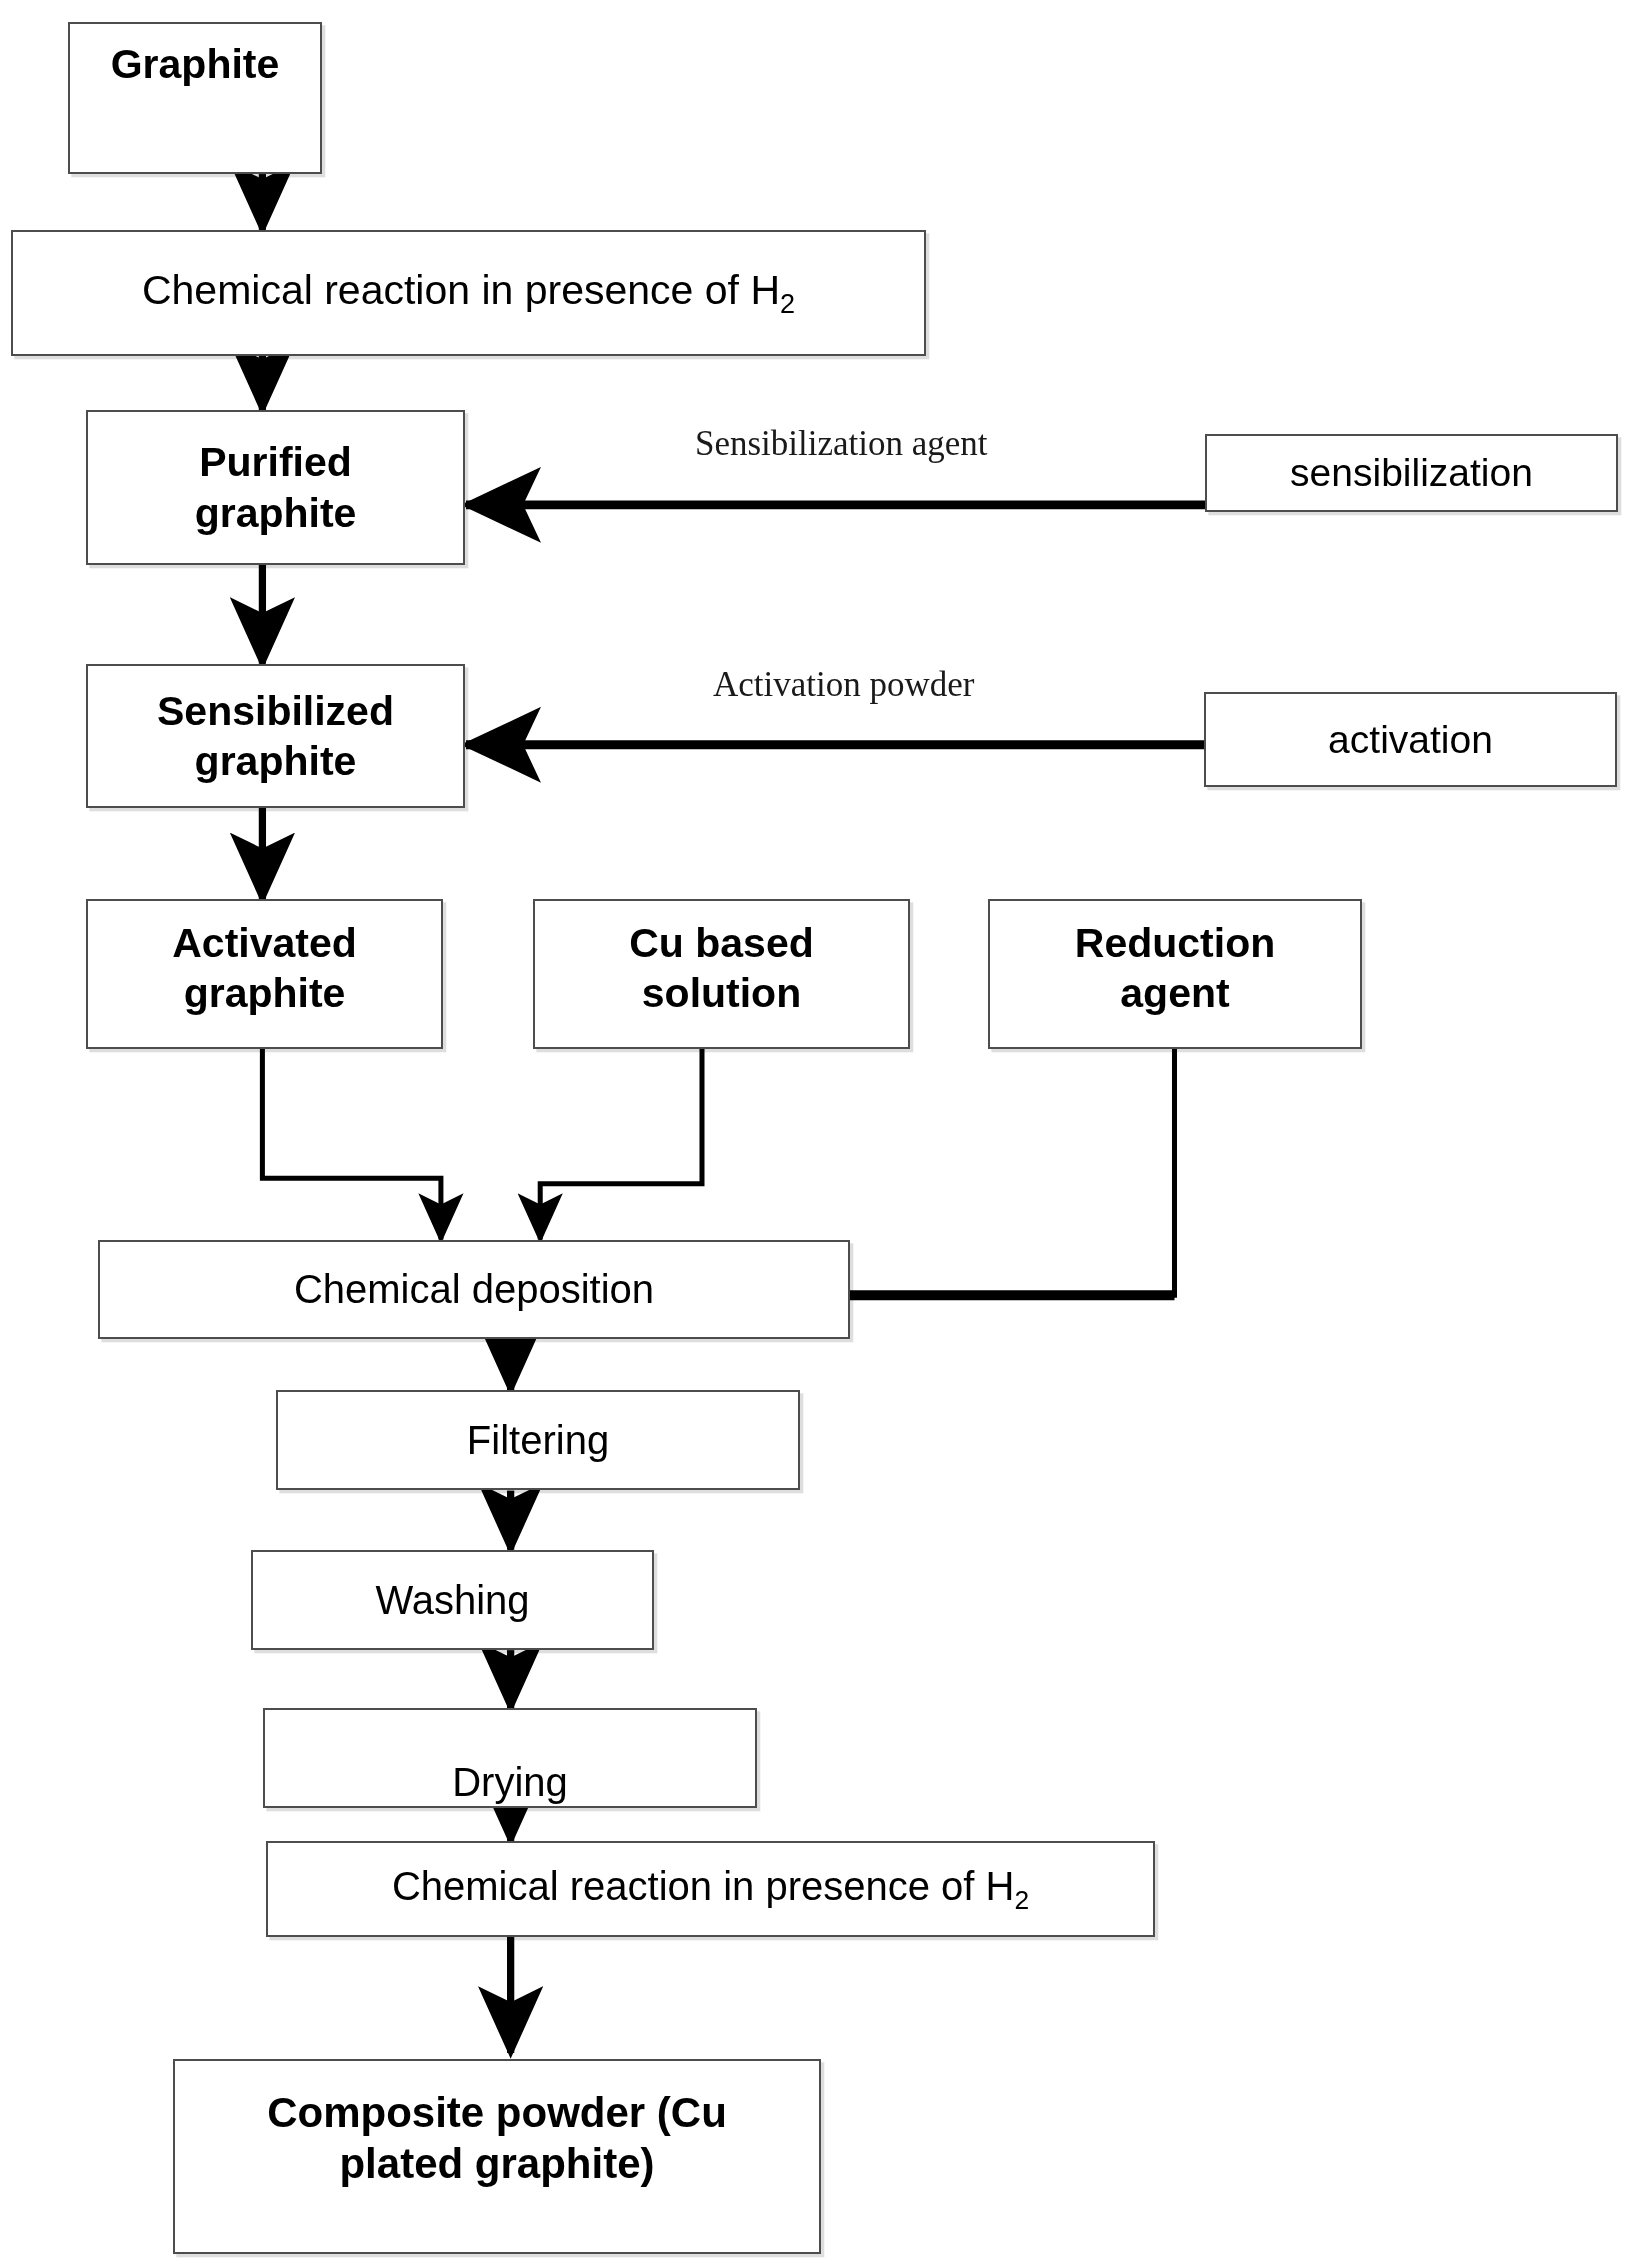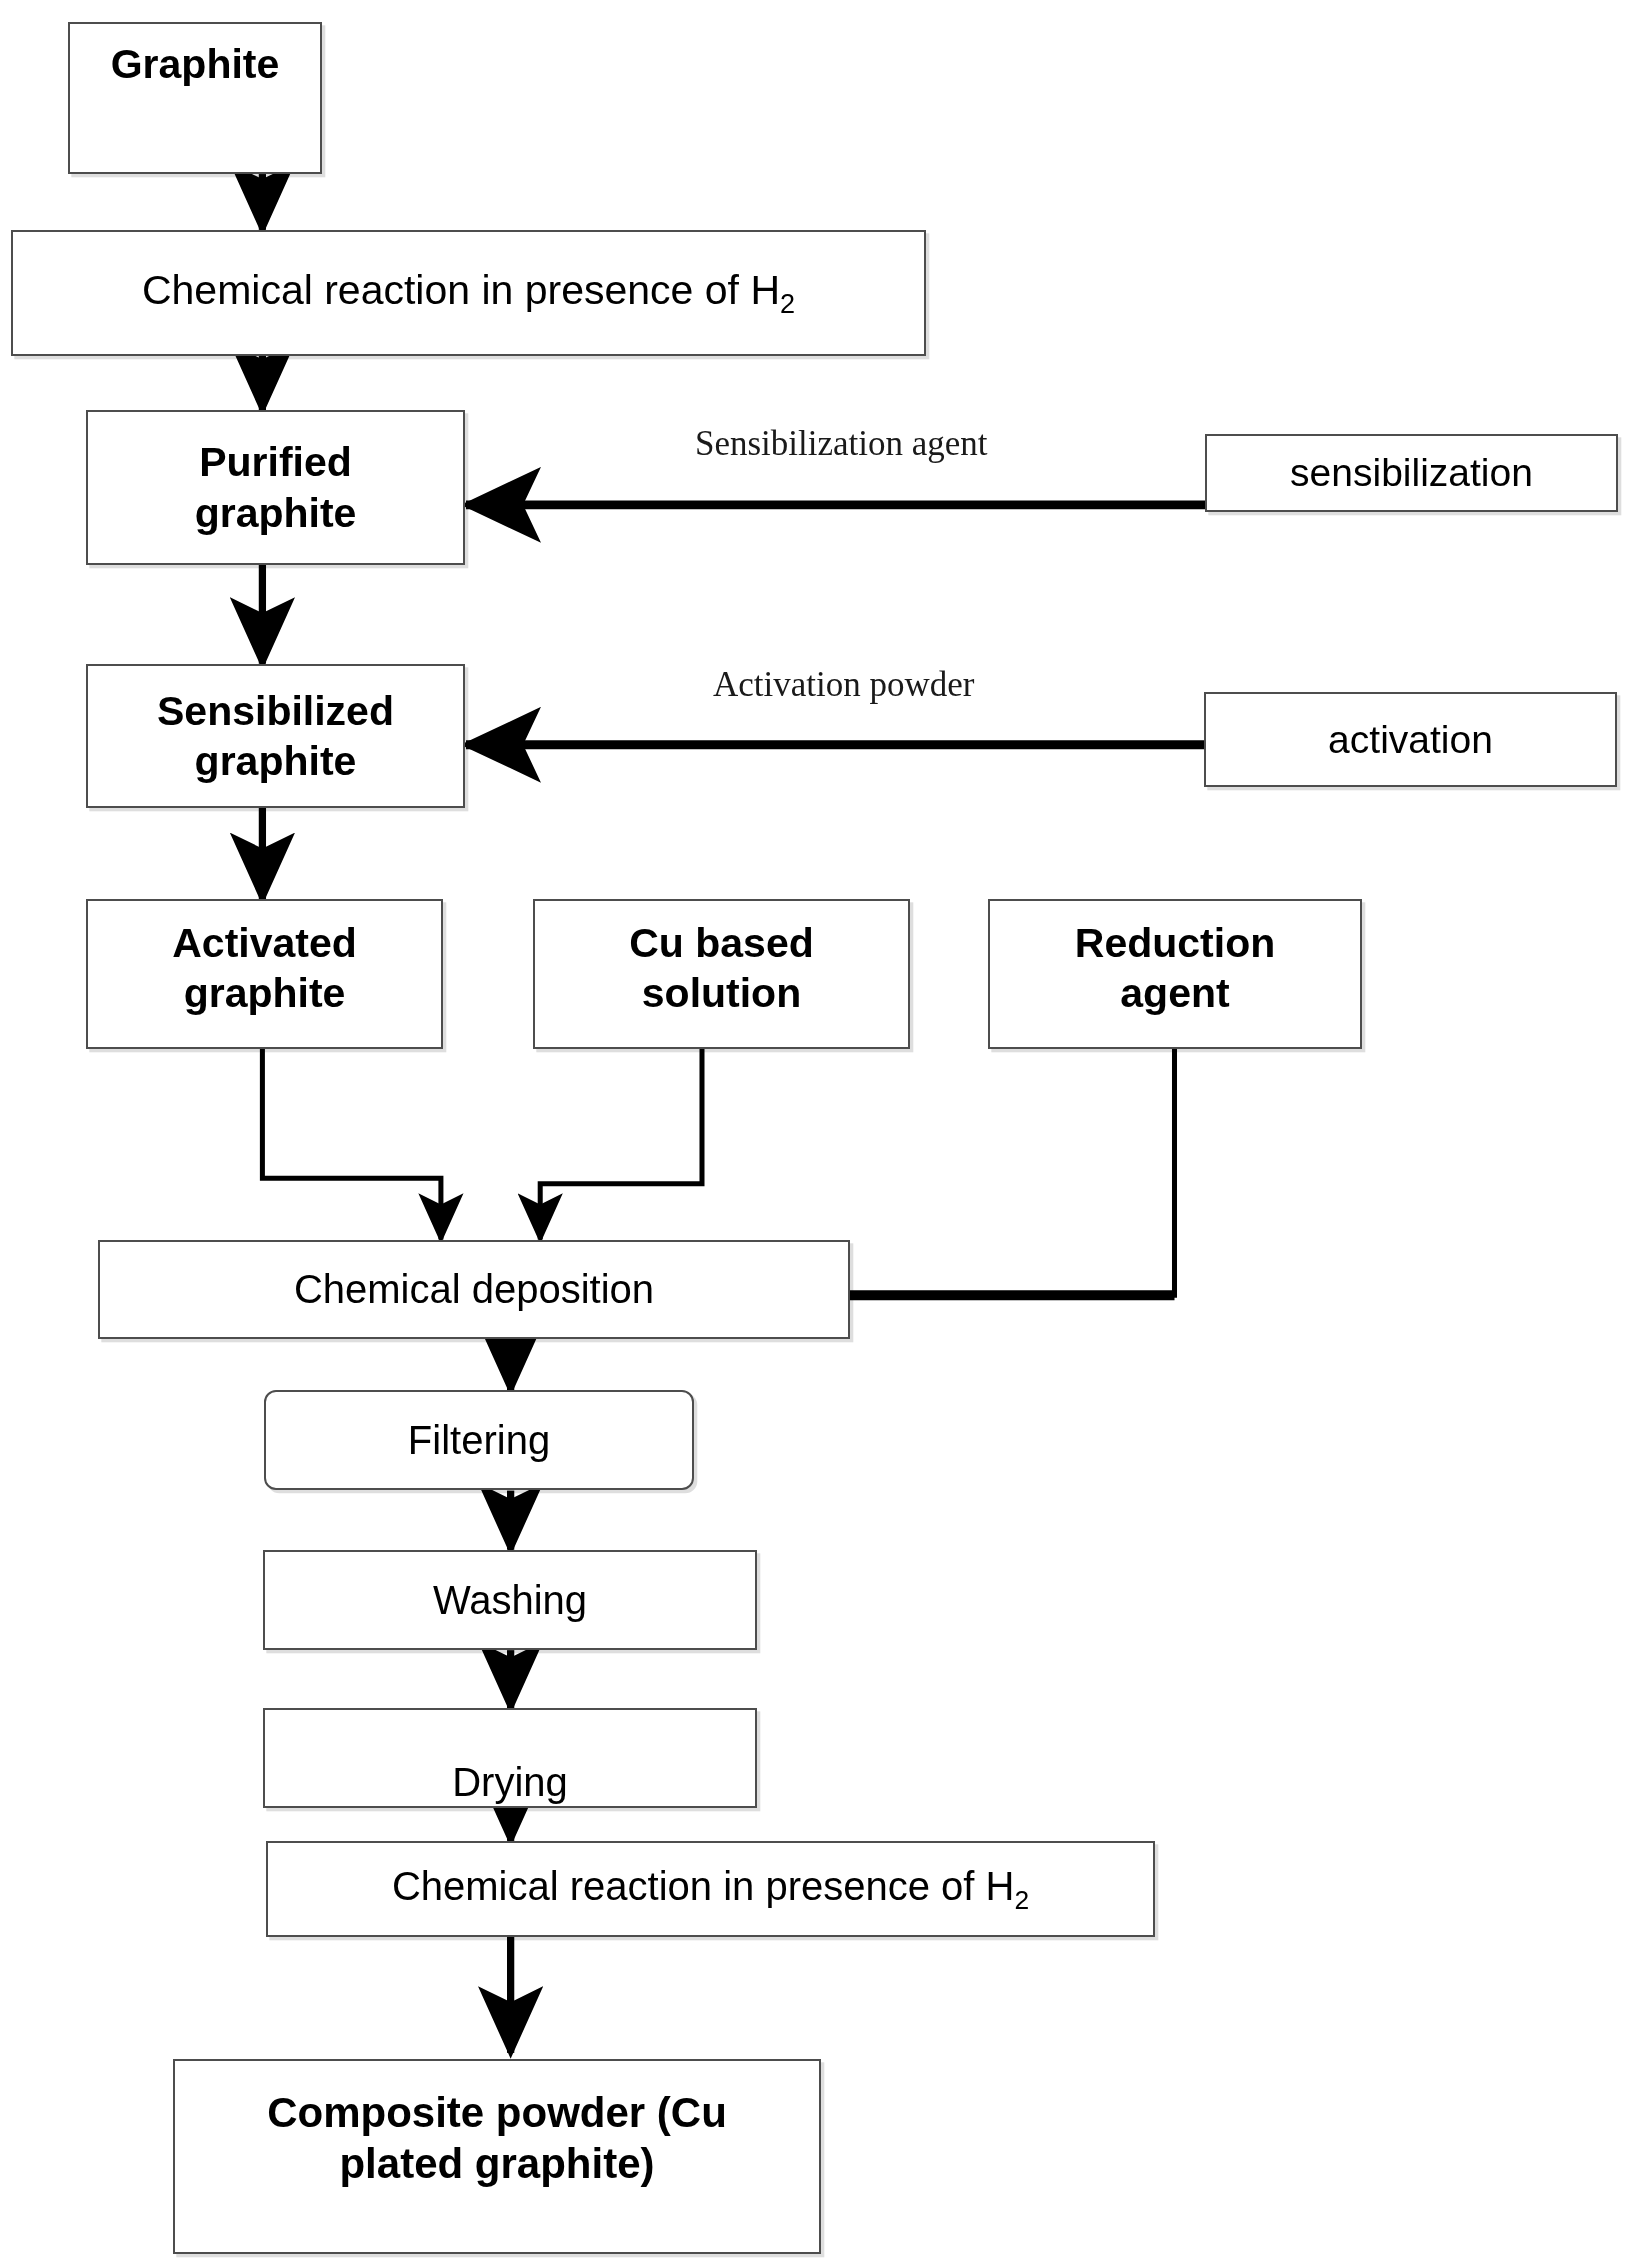--- a/index.html
+++ b/index.html
@@ -162,25 +162,25 @@
 
   <div class="node-box" id="node-reduction" style="left:988px; top:899px; width:374px; height:150px;">
     <div class="node-label lbl-bold">Reduction
 agent</div>
   </div>
 
   <div class="node-box" id="node-deposition" style="left:98px; top:1240px; width:752px; height:99px;">
     <div class="node-label lbl-reg">Chemical deposition</div>
   </div>
 
-  <div class="node-box" id="node-filtering" style="left:264px; top:1390px; width:430px; height:100px;border-radius:12px;">
+  <div class="node-box" id="node-filtering" style="left:276px; top:1390px; width:524px; height:100px;">
     <div class="node-label lbl-reg">Filtering</div>
   </div>
 
-  <div class="node-box" id="node-washing" style="left:263px; top:1550px; width:494px; height:100px;justify-content:center;">
+  <div class="node-box" id="node-washing" style="left:251px; top:1550px; width:403px; height:100px;justify-content:center;">
     <div class="node-label lbl-reg">Washing</div>
   </div>
 
   <div class="node-box" id="node-drying" style="left:263px; top:1708px; width:494px; height:100px;">
     <div class="node-label lbl-reg">Drying</div>
   </div>
 
   <div class="node-box" id="node-chem2" style="left:266px; top:1841px; width:889px; height:96px;">
     <div class="node-label lbl-reg"><span>Chemical reaction in presence of H</span><span class="sub">2</span></div>
   </div>

